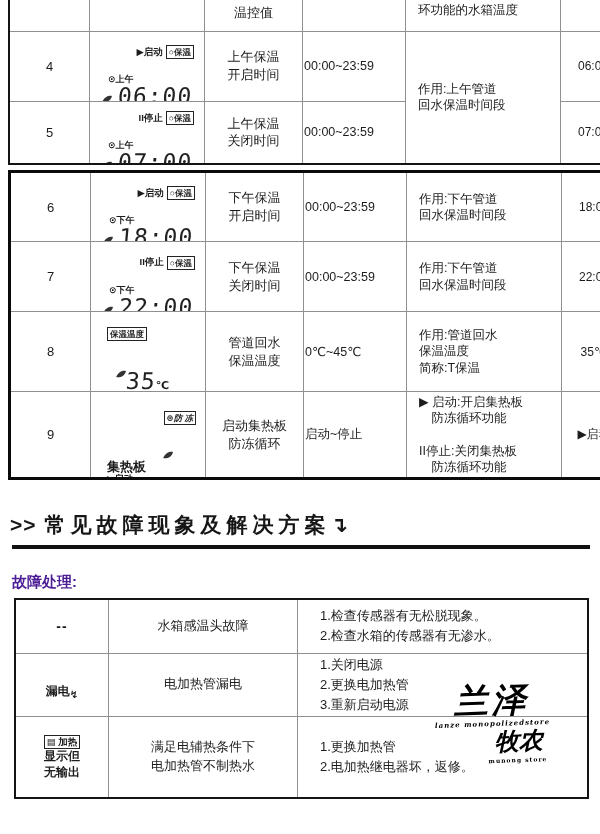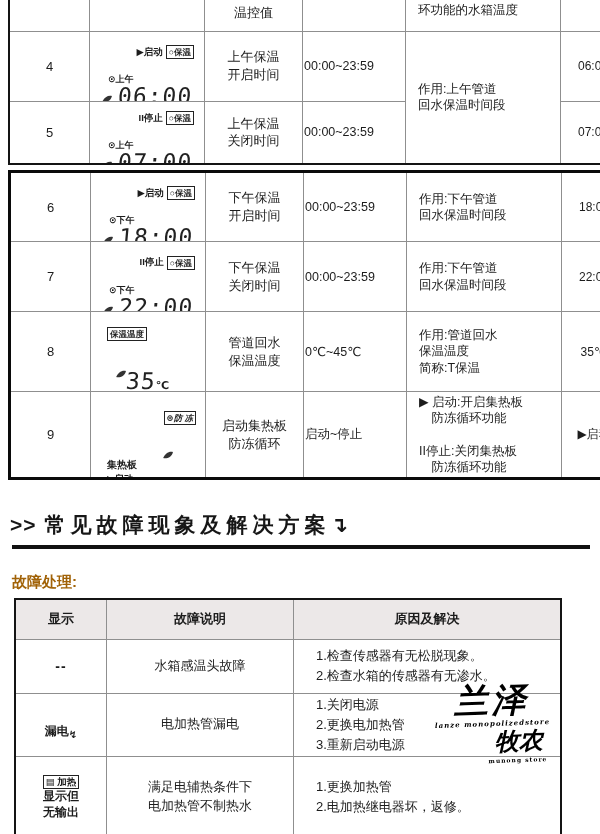--- a/index.html
+++ b/index.html
@@ -31,31 +31,31 @@
   .dstate{position:absolute;bottom:7px;right:9px;font-size:9.5px;font-weight:bold;
           display:flex;gap:3px;align-items:center;}
   .leafsvg{width:11px;height:8px;}
   
   .d8-leaf{position:absolute;top:12px;left:24px;}
   .d8-dig{position:absolute;top:16px;left:34px;}
   .d8-unit{font-size:11px;font-weight:bold;vertical-align:baseline;}
   .d8-pill{position:absolute;bottom:11px;left:15px;}
   
   .d9-leaf{position:absolute;top:10px;right:30px;}
-  .d9-label{position:absolute;top:23px;left:15px;font-size:10px;font-weight:bold;}
+  .d9-label{position:absolute;top:23px;left:15px;font-size:13px;font-weight:bold;}
   .d9-state{position:absolute;top:38px;left:15px;font-size:9.5px;font-weight:bold;}
   .d9-pill{position:absolute;bottom:10px;right:8px;font-style:italic;}
   .hdr-param{padding-top:26px;}
   .hdr-desc{vertical-align:bottom;padding-bottom:12px;}
   
   .sec-head{position:absolute;left:10px;top:511px;font-size:21px;font-weight:bold;
             letter-spacing:5px;white-space:nowrap;color:#161616;}
   .sec-head .marker{letter-spacing:1px;margin-right:8px;}
   .sec-rule{position:absolute;left:12px;top:545px;width:578px;height:4px;background:#111;}
-  .sub-head{position:absolute;left:12px;top:573px;font-size:15px;font-weight:bold;color:#a16207;}
+  .sub-head{position:absolute;left:12px;top:573px;font-size:15px;font-weight:bold;color:#4c1d95;}
   
   .tableF{position:absolute;left:14px;top:598px;width:542px;border:2px solid #141414;}
   .f-disp{width:90px;text-align:center;font-size:12px;font-weight:bold;white-space:pre-line;line-height:1.3;}
   .f-fault{width:186px;text-align:center;font-size:13px;font-weight:500;white-space:pre-line;line-height:1.45;}
   .f-sol{width:266px;text-align:left;padding-left:22px;font-size:13px;font-weight:500;
          white-space:pre-line;line-height:1.55;}
   .f-header td{background:#ece8e8;text-align:center;font-size:13px;font-weight:bold;padding:0;}
   .dash{font-size:14px;font-weight:bold;letter-spacing:1px;}
   .bolt{font-size:10px;vertical-align:sub;}
   .heatpill{font-size:9.5px;text-align:right;}
@@ -225,25 +225,20 @@
   </table>
 
 <div class="sec-head">
   <span class="marker">&gt;&gt;</span><span>常见故障现象及解决方案</span><span>↴</span>
 </div>
 <div class="sec-rule"></div>
 <div class="sub-head">故障处理:</div>
 
 <table class="tableF">
   <tbody>
-      <tr class="f-header" style="height:40px;">
-    <td class="f-disp">显示</td>
-    <td class="f-fault">故障说明</td>
-    <td class="f-sol" style="text-align:center;padding-left:0;">原因及解决</td>
-  </tr>
 
   <tr style="height:54px;">
     <td class="f-disp"><span class="dash">--</span></td>
     <td class="f-fault">水箱感温头故障</td>
     <td class="f-sol">1.检查传感器有无松脱现象。
 2.检查水箱的传感器有无渗水。</td>
   </tr>
 
   <tr style="height:62px;">
     <td class="f-disp">

